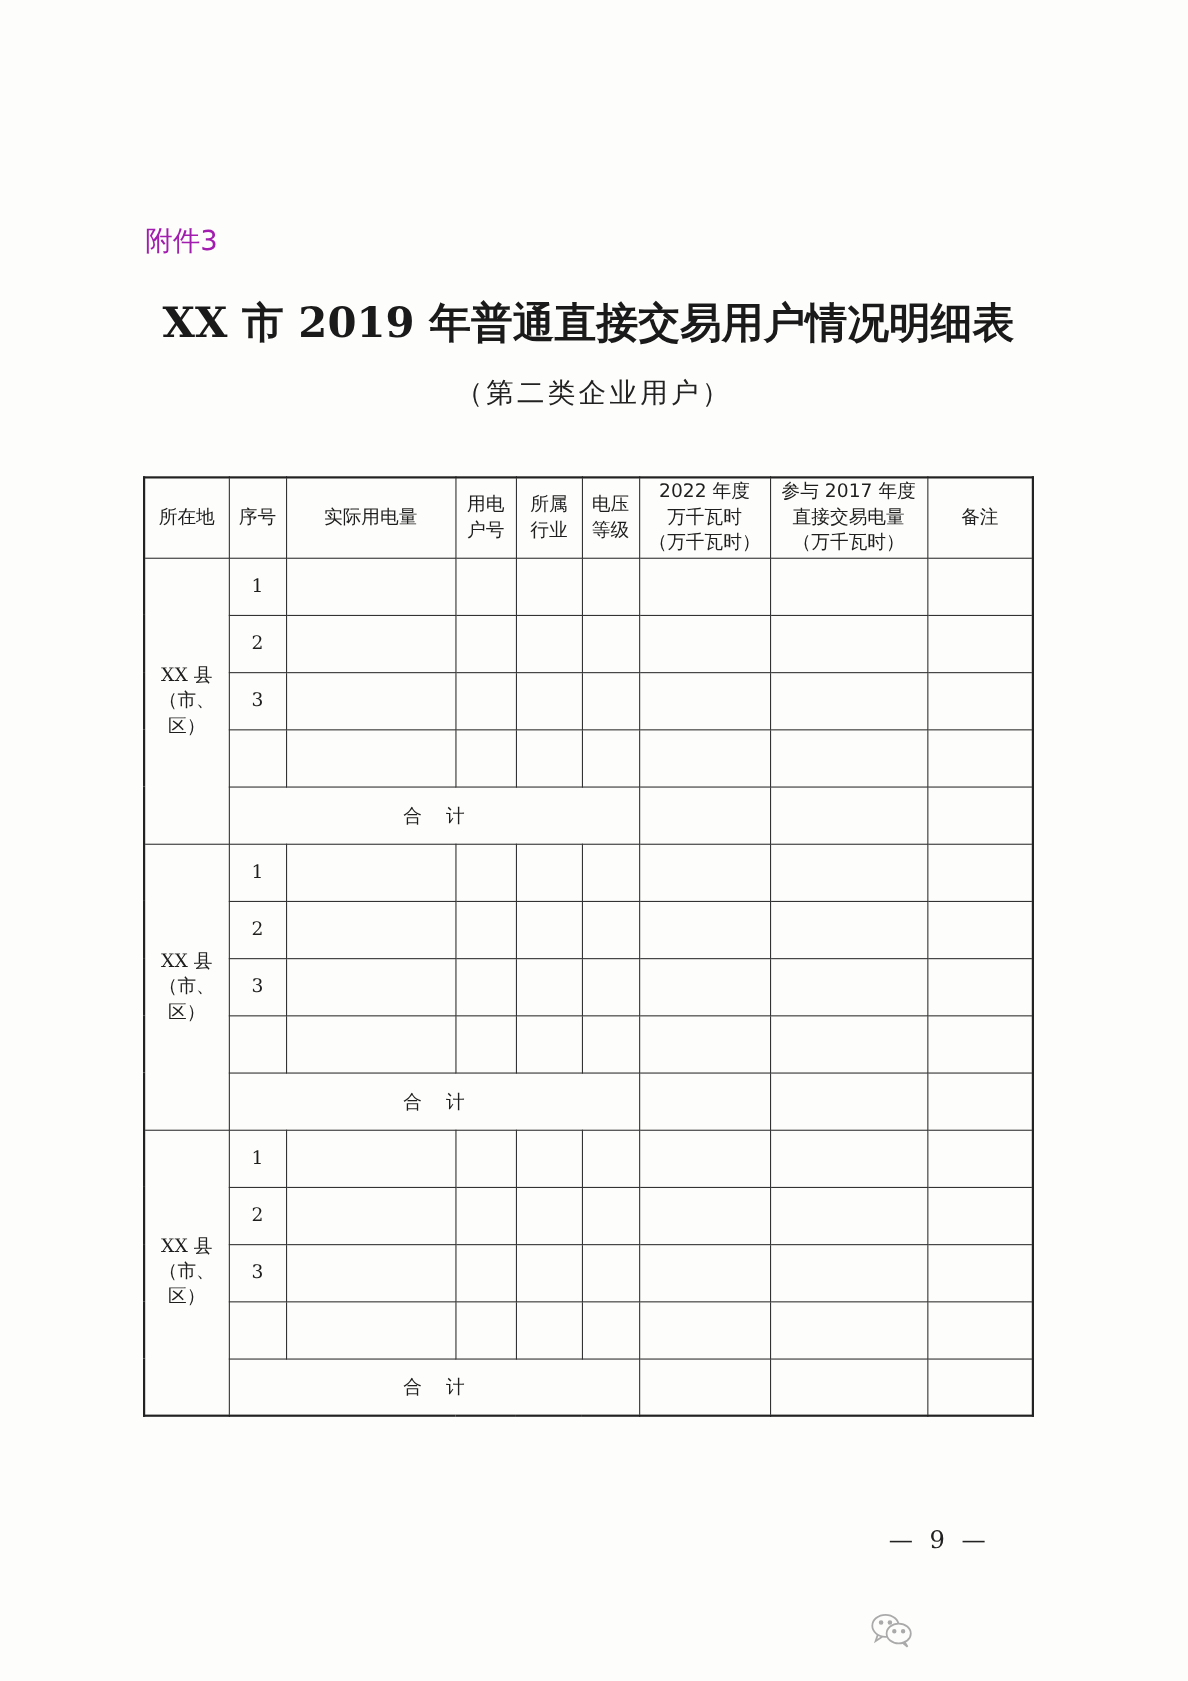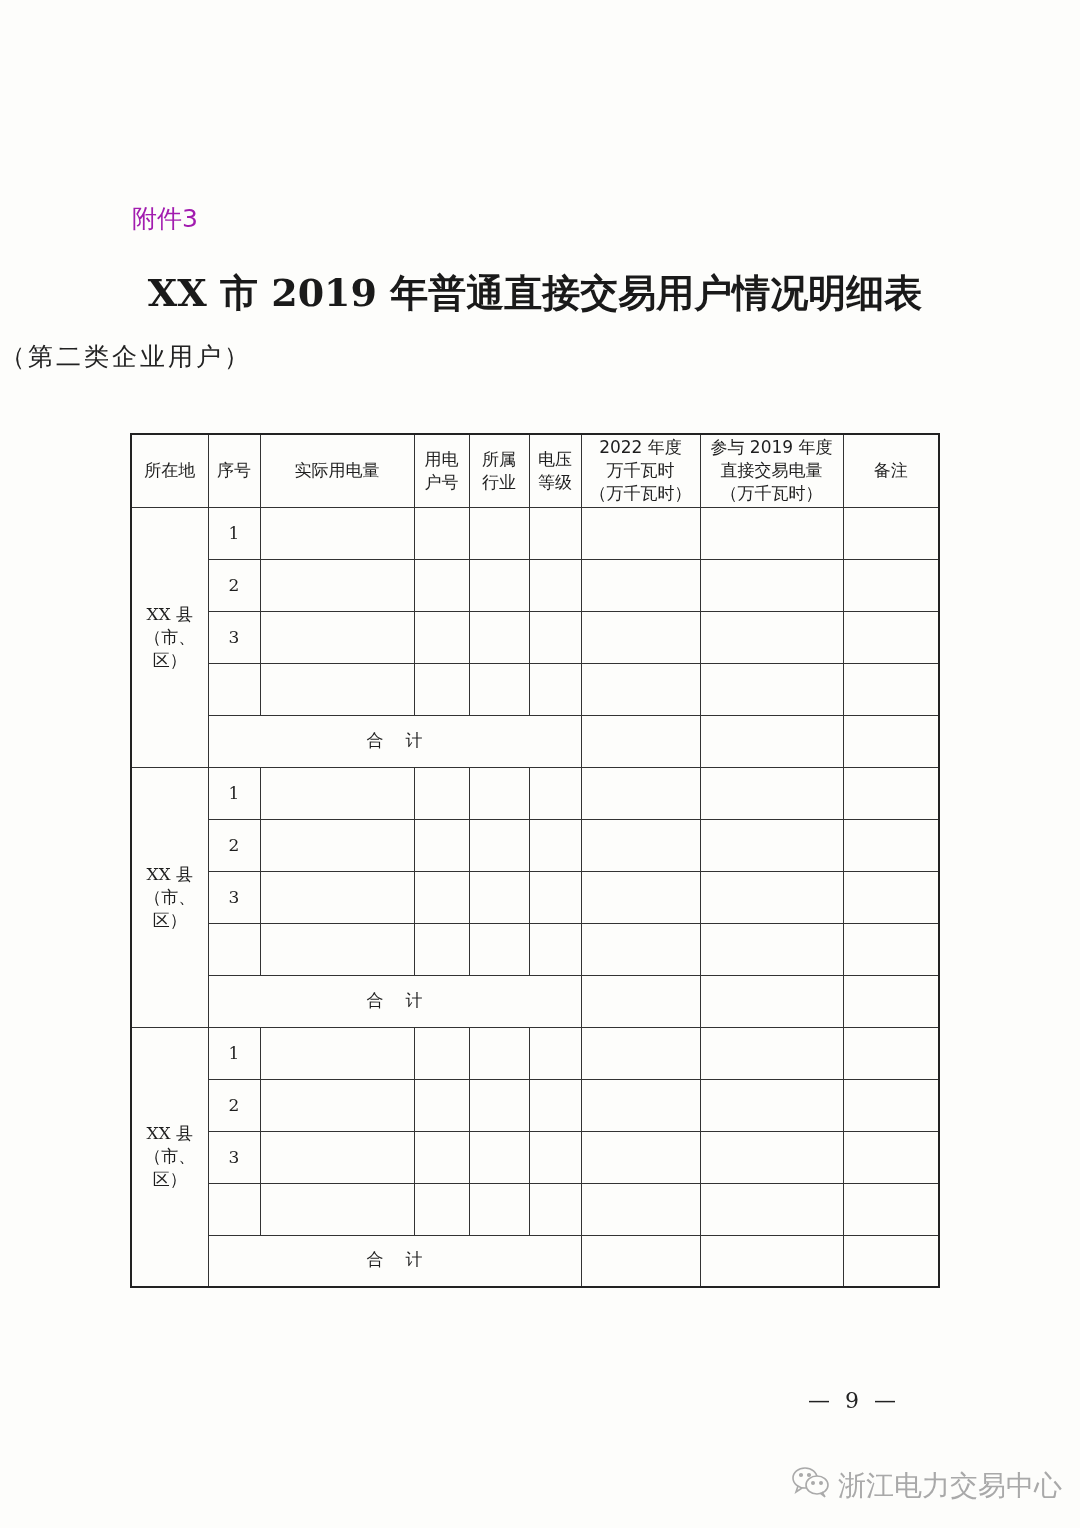--- a/index.html
+++ b/index.html
@@ -2,35 +2,35 @@
 <html><head>
 <meta charset="utf-8">
 <style>
   html, body { margin:0; padding:0; }
   body {
     width:1080px; height:1528px; background:#fdfdfb; position:relative; overflow:hidden;
     font-family: "DejaVu Serif", "Liberation Serif", serif; color:#1e1e1e;
   }
   .attach { position:absolute; left:132px; top:202px; font-size:25px; font-family:"DejaVu Sans","Liberation Sans",sans-serif; color:#a21caf; }
   .title { position:absolute; left:0; width:1070px; top:268px; text-align:center; font-size:38px; font-weight:bold; letter-spacing:0px; color:#1a1a1a; }
-  .subtitle { position:absolute; left:0; width:1080px; top:340px; text-align:left; font-size:25px; letter-spacing:3px; color:#222; }
+  .subtitle { position:absolute; left:0; width:1080px; top:340px; text-align:center; font-size:25px; letter-spacing:3px; color:#222; }
   table.grid {
     position:absolute; left:130px; top:433px; border-collapse:collapse; table-layout:fixed;
     border:2px solid #222;
   }
   table.grid td, table.grid th {
     border:1px solid #333; padding:0; text-align:center; vertical-align:middle;
     font-weight:normal; font-size:17px; line-height:23px;
   }
   table.grid th { font-family:"DejaVu Sans","Liberation Sans",sans-serif; font-size:17px; }
   .hdr-row { height:73px; }
   .data-row { height:52px; }
   .seq { font-family:"DejaVu Serif","Liberation Serif",serif; font-size:17px; }
   .loc { font-size:17px; line-height:24px; }
-  .total { letter-spacing:22px; font-family:Liberation Mono, monospace; font-size:16px; padding-left:22px !important; }
+  .total { letter-spacing:22px; font-family:Liberation Sans, sans-serif; font-size:16px; padding-left:22px !important; }
   .page-num { position:absolute; left:808px; top:1388px; font-size:22px; color:#222; letter-spacing:4px; }
   .watermark { position:absolute; left:790px; top:1465px; font-family:"DejaVu Sans","Liberation Sans",sans-serif; font-size:28px; color:#a9a9a9; display:flex; align-items:center; gap:6px; }
   .watermark svg { width:42px; height:34px; }
 </style>
 </head>
 <body>
 
 <div class="attach">附件3</div>
 <div class="title">XX 市 2019 年普通直接交易用户情况明细表</div>
 <div class="subtitle">（第二类企业用户）</div>
@@ -49,21 +49,21 @@
   </colgroup>
   <tbody>
       <tr class="hdr-row">
     <th><span>所在地</span></th>
     <th><span>序号</span></th>
     <th><span>实际用电量</span></th>
     <th><span>用电</span><br><span>户号</span></th>
     <th><span>所属</span><br><span>行业</span></th>
     <th><span>电压</span><br><span>等级</span></th>
     <th><span>2022 年度</span><br><span>万千瓦时</span><br><span>（万千瓦时）</span></th>
-    <th><span>参与 2019 年度</span><br><span>直接交易电量</span><br><span>（万千瓦时）</span></th>
+    <th><span>参与 2017 年度</span><br><span>直接交易电量</span><br><span>（万千瓦时）</span></th>
     <th><span>备注</span></th>
   </tr>
 
   <tr class="data-row">
     <td rowspan="5" class="loc"><span>XX 县</span><br><span>（市、</span><br><span>区）</span></td>
     <td class="seq">1</td>
     <td></td>
         <td></td>
         <td></td>
         <td></td>
@@ -214,14 +214,13 @@
       <ellipse cx="15" cy="13" rx="12" ry="10"></ellipse>
       <path d="M8 21 L6 27 L12 23"></path>
       <ellipse cx="27" cy="20" rx="11" ry="9" fill="#fdfdfb"></ellipse>
       <path d="M32 27 L35 32 L30 28"></path>
       <circle cx="11" cy="10" r="1.3" fill="#aaa"></circle>
       <circle cx="19" cy="10" r="1.3" fill="#aaa"></circle>
       <circle cx="23" cy="18" r="1.2" fill="#aaa"></circle>
       <circle cx="31" cy="18" r="1.2" fill="#aaa"></circle>
     </svg>
   </span>
-  <span>浙江电力交易中心</span>
 </div>
 
 </body></html>

